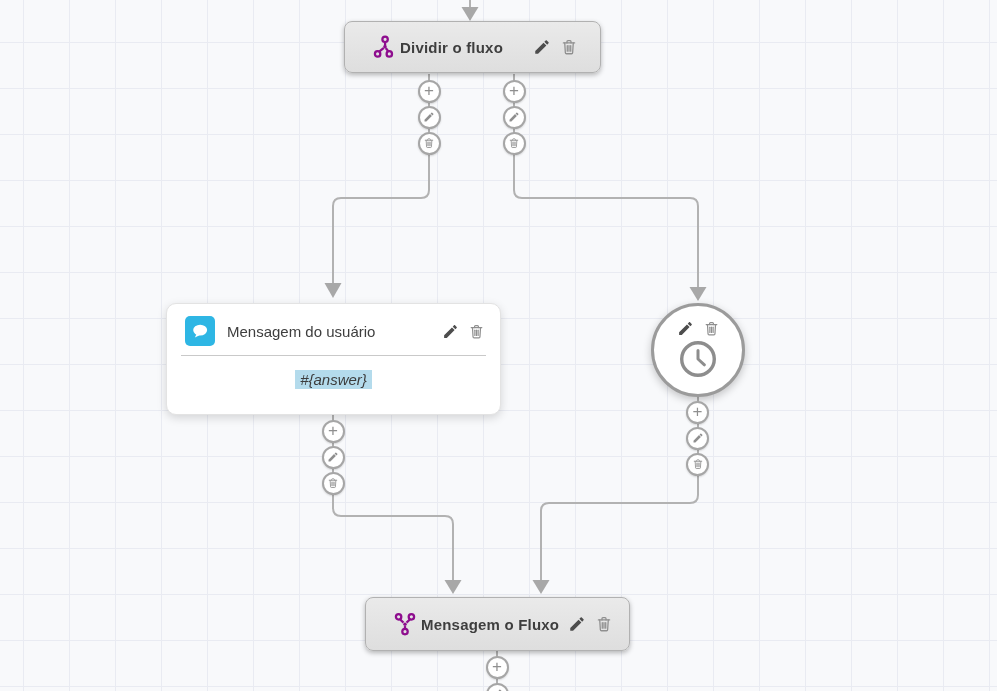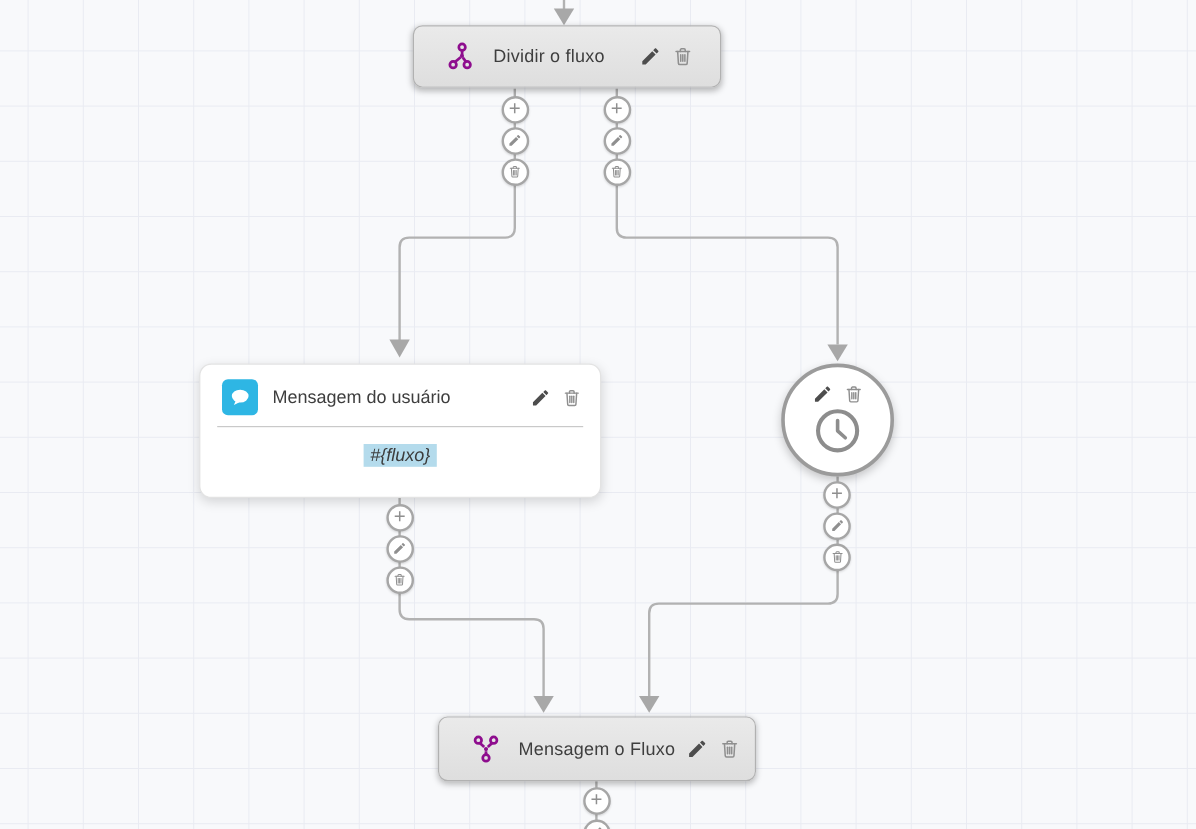--- a/index.html
+++ b/index.html
@@ -22,22 +22,22 @@
   .arrow{fill:#a8a8a8;stroke:none;}
 
   .gray-node{
     position:absolute;z-index:2;display:flex;align-items:center;
     background:linear-gradient(#eaeaea,#dedede);
     border:1px solid #b1b1b1;border-radius:8px;
     box-shadow:0 2px 5px rgba(0,0,0,.28);
     padding:0 22px 0 26px;box-sizing:border-box;
   }
   .node-title{
-    font-size:15px;font-weight:normal;color:#3e3e3e;
-    margin-left:14px;margin-right:auto;letter-spacing:.2px;white-space:nowrap;
+    font-size:15px;font-weight:bold;color:#3e3e3e;
+    margin-left:3px;margin-right:auto;letter-spacing:.2px;white-space:nowrap;
   }
   .icon-btn{
     background:none;border:none;padding:0;margin-left:9px;cursor:pointer;
     display:flex;align-items:center;justify-content:center;
   }
   .i26{width:26px;height:26px;flex:none;}
   .i18{width:18px;height:18px;}
   .i17{width:17px;height:17px;}
   .i12{width:12px;height:12px;}
   .c-purple{color:#8e0d8e;}
@@ -218,21 +218,21 @@
           </svg>
       </button>
       <button class="icon-btn c-gray">
         <svg class="i17" viewBox="0 0 24 24">
             <use href="#sym-trash"></use>
           </svg>
       </button>
     </div>
     <div class="msg-divider"></div>
     <div class="msg-body">
-      <span class="var-chip">#{fluxo}</span>
+      <span class="var-chip">#{answer}</span>
     </div>
   </div>
 
   <div class="stack" style="left:321.5px;top:419.5px">
     <button class="port-btn">
       <span class="plus-glyph">+</span>
     </button>
     <button class="port-btn">
       <svg class="i12" viewBox="0 0 24 24">
           <use href="#sym-pencil"></use>

